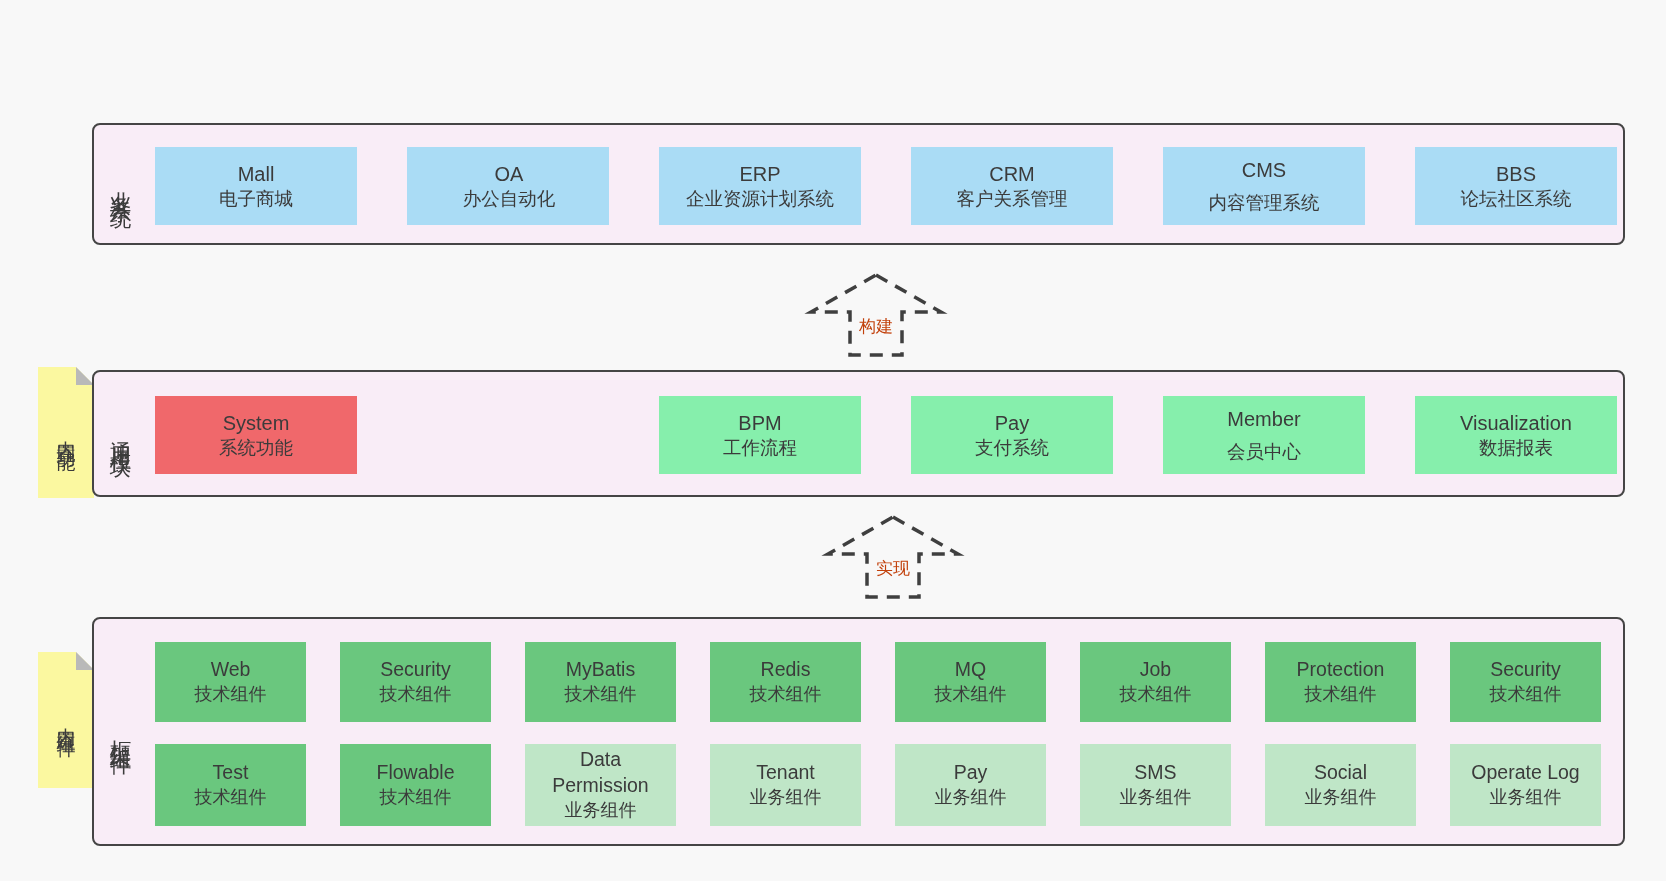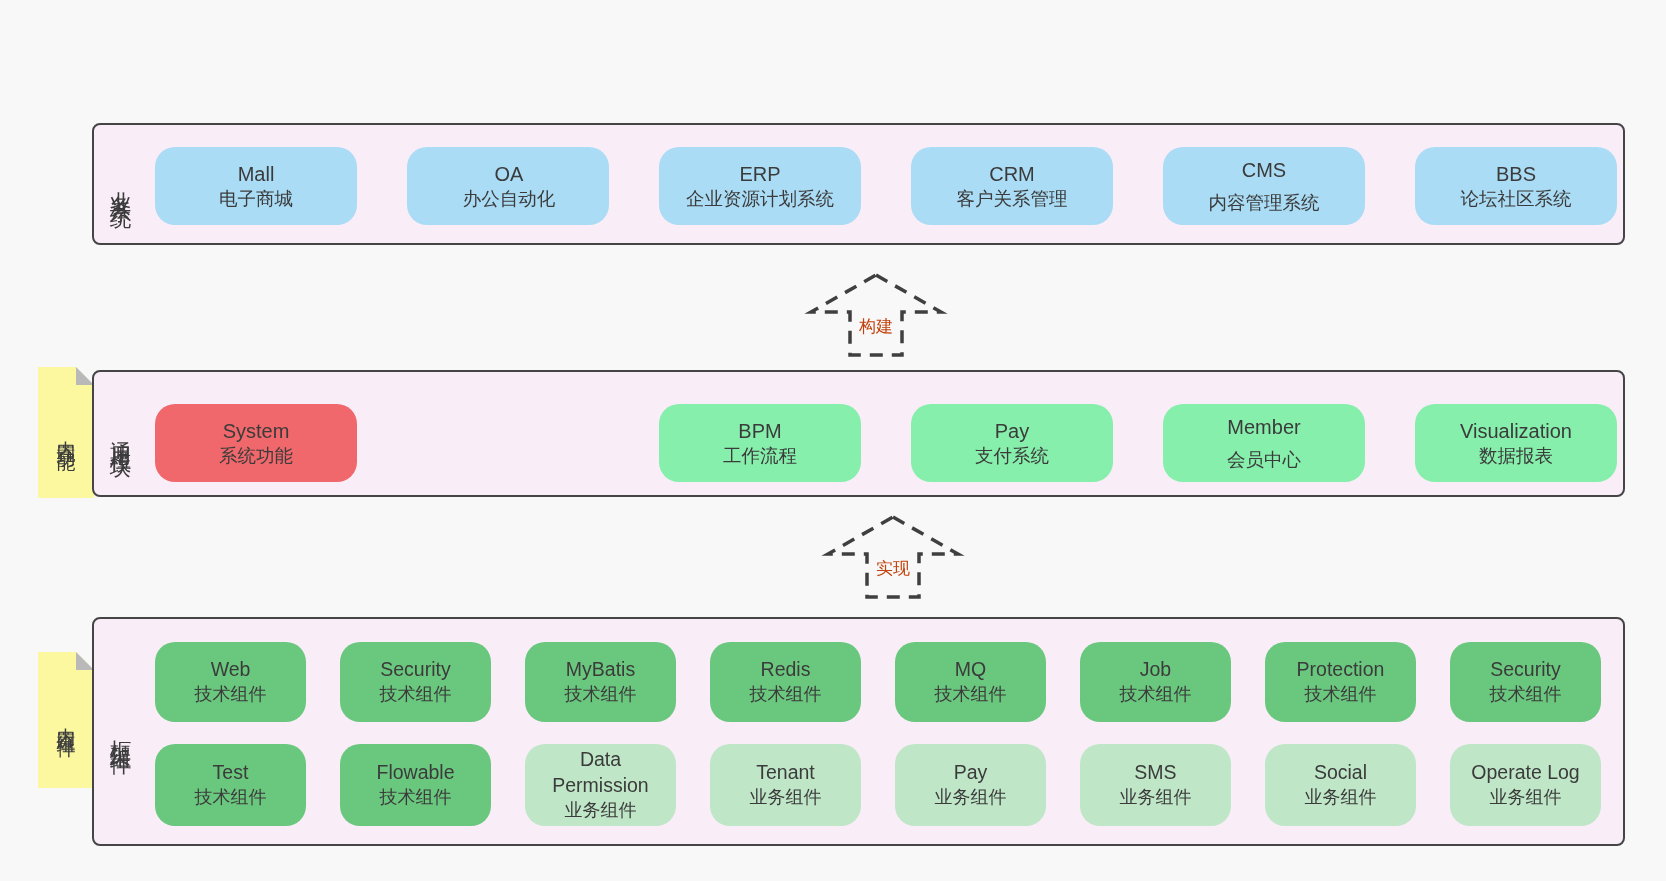--- a/index.html
+++ b/index.html
@@ -13,37 +13,37 @@
   }
   .layer1{left:92px;top:123px;width:1533px;height:122px;}
   .layer2{left:92px;top:370px;width:1533px;height:127px;}
   .layer3{left:92px;top:617px;width:1533px;height:229px;}
   .vlabel{
     position:absolute;left:12px;top:50%;transform:translateY(-50%);
     writing-mode:vertical-rl;text-orientation:upright;
     font-size:21.5px;letter-spacing:5px;color:#3b3b3b;white-space:nowrap;
   }
   .box{
-    position:absolute;border-radius:20px;display:flex;flex-direction:column;
+    position:absolute;border-radius:0;display:flex;flex-direction:column;
     align-items:center;justify-content:center;text-align:center;
     box-sizing:border-box;padding:0 6px;line-height:1.32;
   }
   .box .en{font-size:20px;}
   .box .zh{font-size:18.5px;}
   .layer3 .box .en{font-size:19.5px;}
   .layer3 .box .zh{font-size:18px;}
   .blue{background:#aadcf5;}
   .red{background:#f0686b;}
   .pink{background:#86efac;}
   .green{background:#6ac77e;}
   .lightgreen{background:#bfe6c7;}
   
   .layer1 .box,.layer2 .box{width:202px;height:78px;}
   .layer1 .box{top:22px;}
-  .layer2 .box{top:24px;margin-top:8px;}
+  .layer2 .box{top:24px;}
   .p1{left:61px;}.p2{left:313px;padding-left:8px;}.p3{left:565px;}.p4{left:817px;}.p5{left:1069px;gap:8px;}.p6{left:1321px;}
   
   .layer3 .box{width:151px;}
   .row1{top:23px;height:80px;}
   .row2{top:125px;height:82px;}
   .q1{left:61px;}.q2{left:246px;}.q3{left:431px;}.q4{left:616px;}
   .q5{left:801px;}.q6{left:986px;}.q7{left:1171px;}.q8{left:1356px;}
   
   .tab{
     position:absolute;width:56px;background:#fbf8a0;

